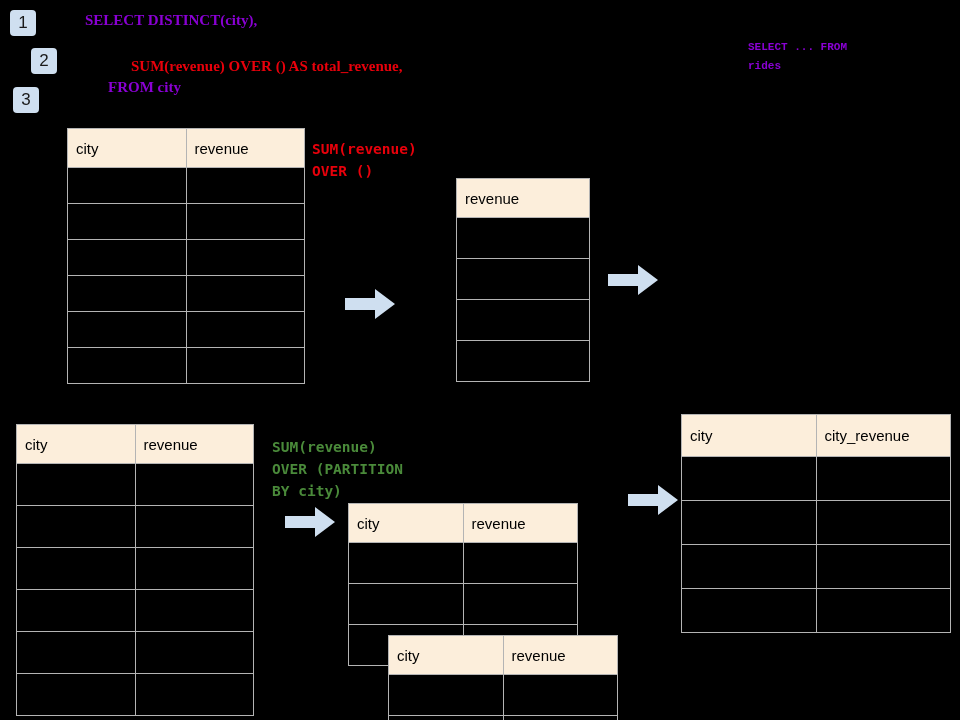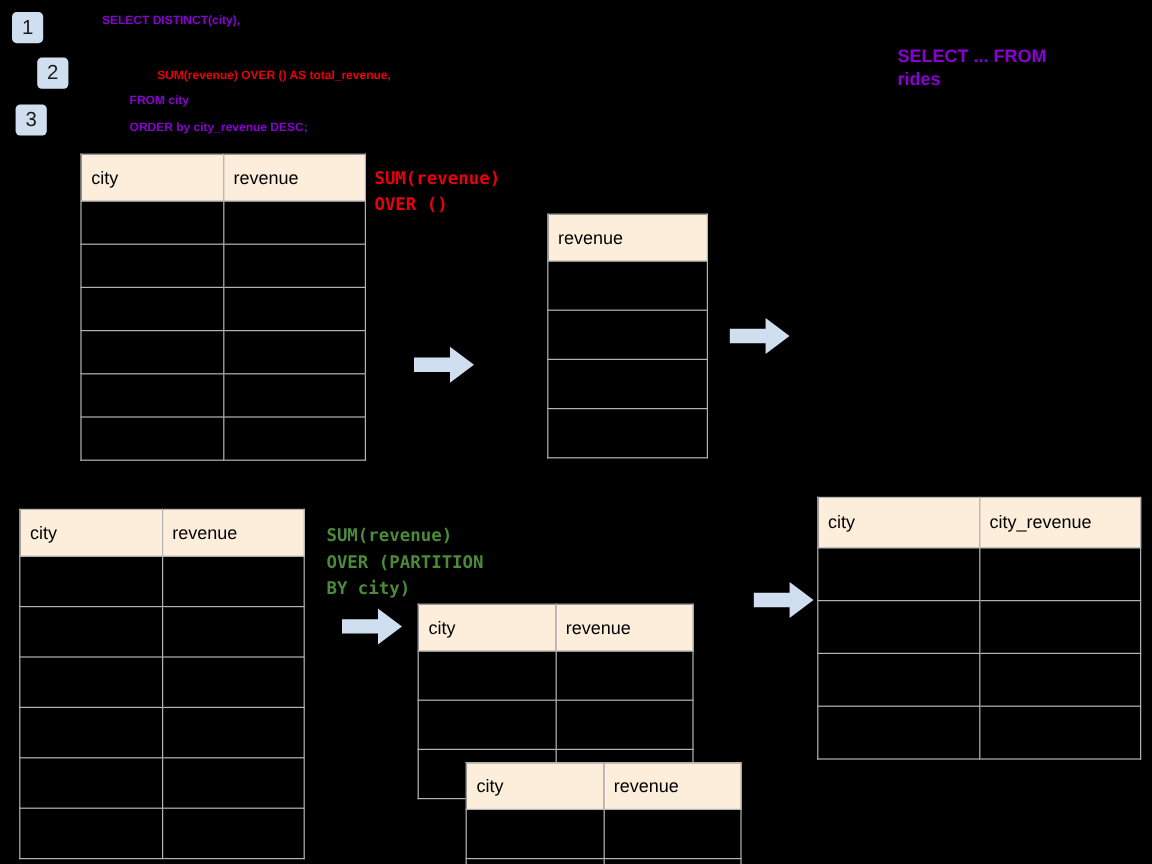--- a/index.html
+++ b/index.html
@@ -26,42 +26,42 @@
     font-size: 17px;
     line-height: 26px;
     text-align: center;
     width: 26px;
     height: 26px;
   }
 
   
   .code {
     position: absolute;
-    font-family: Liberation Sans, sans-serif;
-    font-size: 10px;
+    font-family: Liberation Serif, serif;
+    font-size: 15px;
     font-weight: bold;
     white-space: pre;
     letter-spacing: 0px;
   }
   .c-purple { color: #8a00d4; }
   .c-red    { color: #e8000b; }
   .c-green  { color: #4a8a3a; }
 
   .annot {
     position: absolute;
     font-family: "DejaVu Sans Mono", monospace;
     font-size: 14.5px;
     font-weight: bold;
     white-space: pre;
     line-height: 22px;
   }
   .annot-small {
     position: absolute;
-    font-family: Liberation Sans, sans-serif;
-    font-size: 15px;
+    font-family: Liberation Mono, monospace;
+    font-size: 11px;
     font-weight: bold;
     white-space: pre;
     line-height: 19px;
     color: #8a00d4;
   }
 
   
   .tbl {
     position: absolute;
     border-collapse: collapse;
@@ -95,21 +95,20 @@
 
 <div id="canvas">
 
   <div class="badge" style="left:10px; top:10px;">1</div>
   <div class="badge" style="left:31px; top:48px;">2</div>
   <div class="badge" style="left:13px; top:87px;">3</div>
 
   <div class="code c-purple" style="left:85px; top:12px;">SELECT DISTINCT(city),</div>
   <div class="code c-red" style="left:131px; top:34px;margin-top:24px;">SUM(revenue) OVER () AS total_revenue,</div>
   <div class="code c-purple" style="left:108px; top:79px;">FROM city</div>
-  <div class="code c-purple" style="left:108px; top:101px;">ORDER by city_revenue DESC;</div>
 
   <div class="annot-small" style="left:748px; top:38px;">SELECT ... FROM
 rides</div>
 
   <div class="annot c-red" style="left:312px; top:138px;">SUM(revenue)
 OVER ()</div>
 
   <div class="annot c-green" style="left:272px; top:436px;">SUM(revenue)
 OVER (PARTITION
 BY city)</div>

